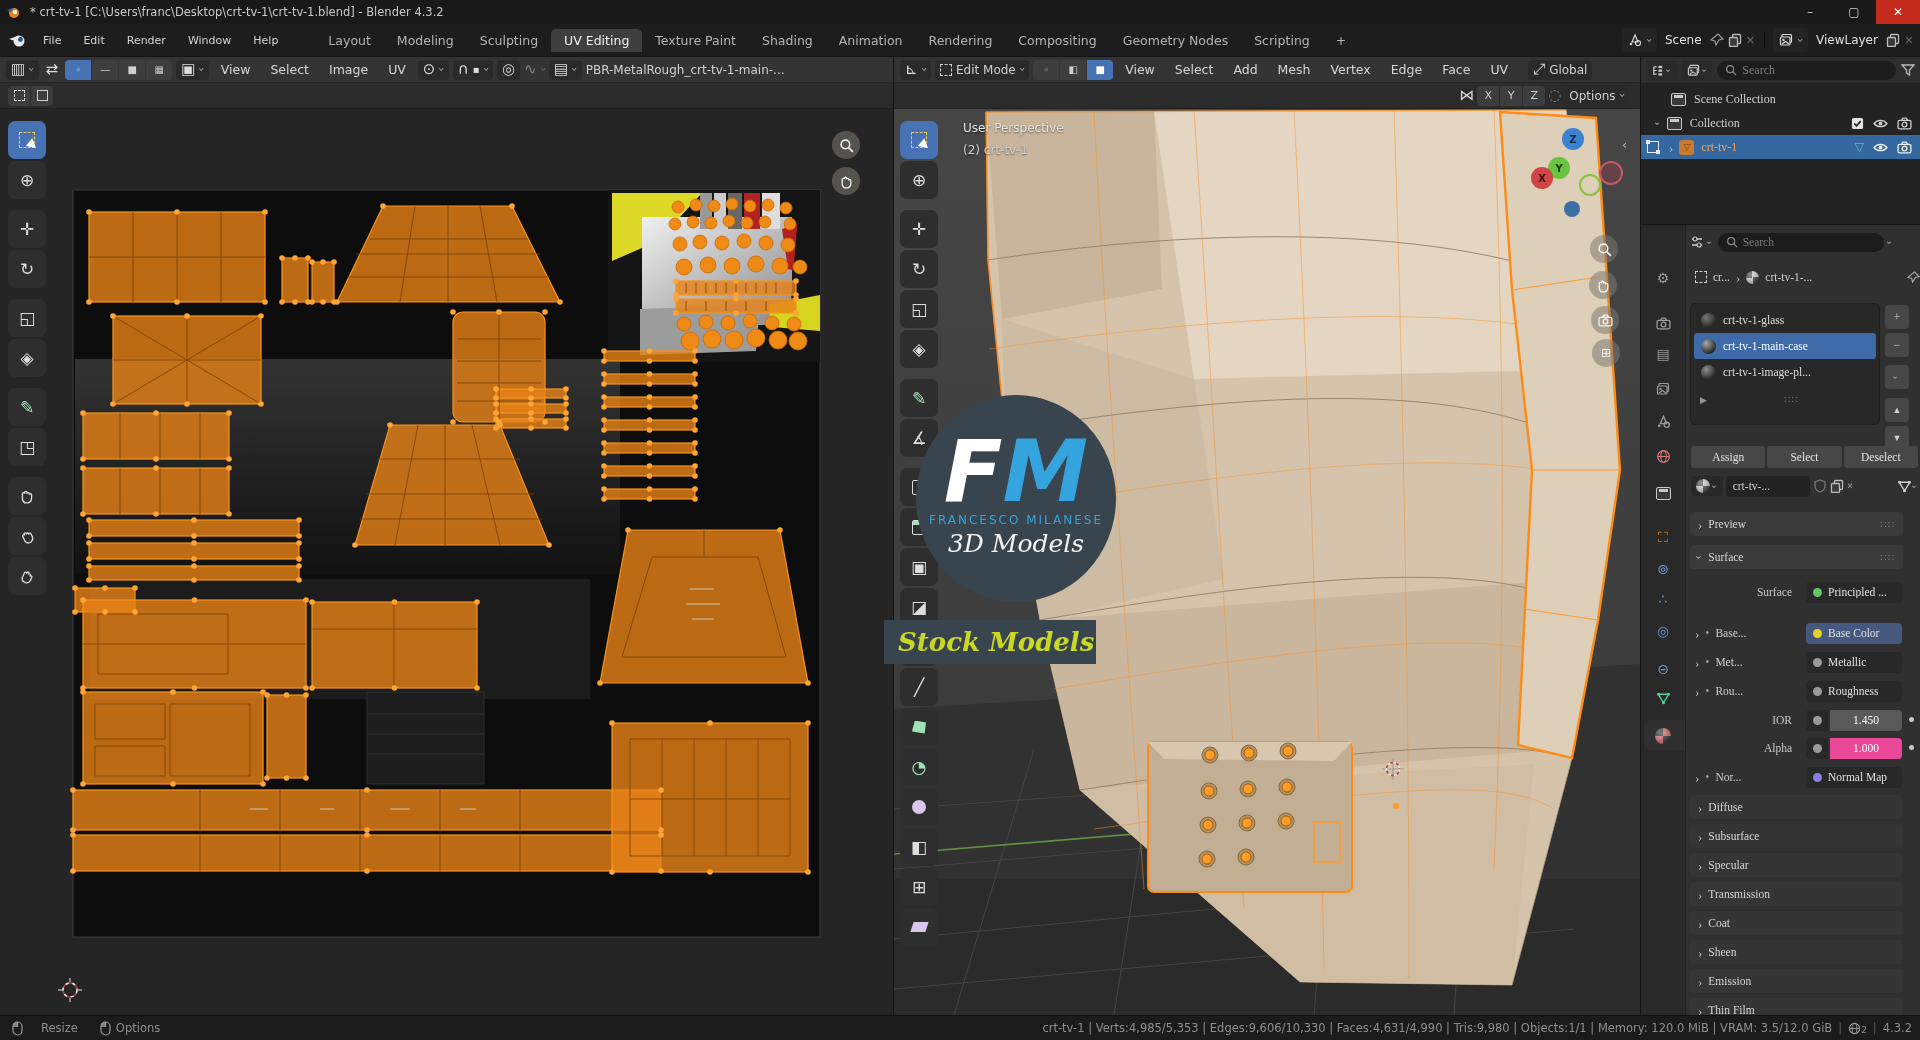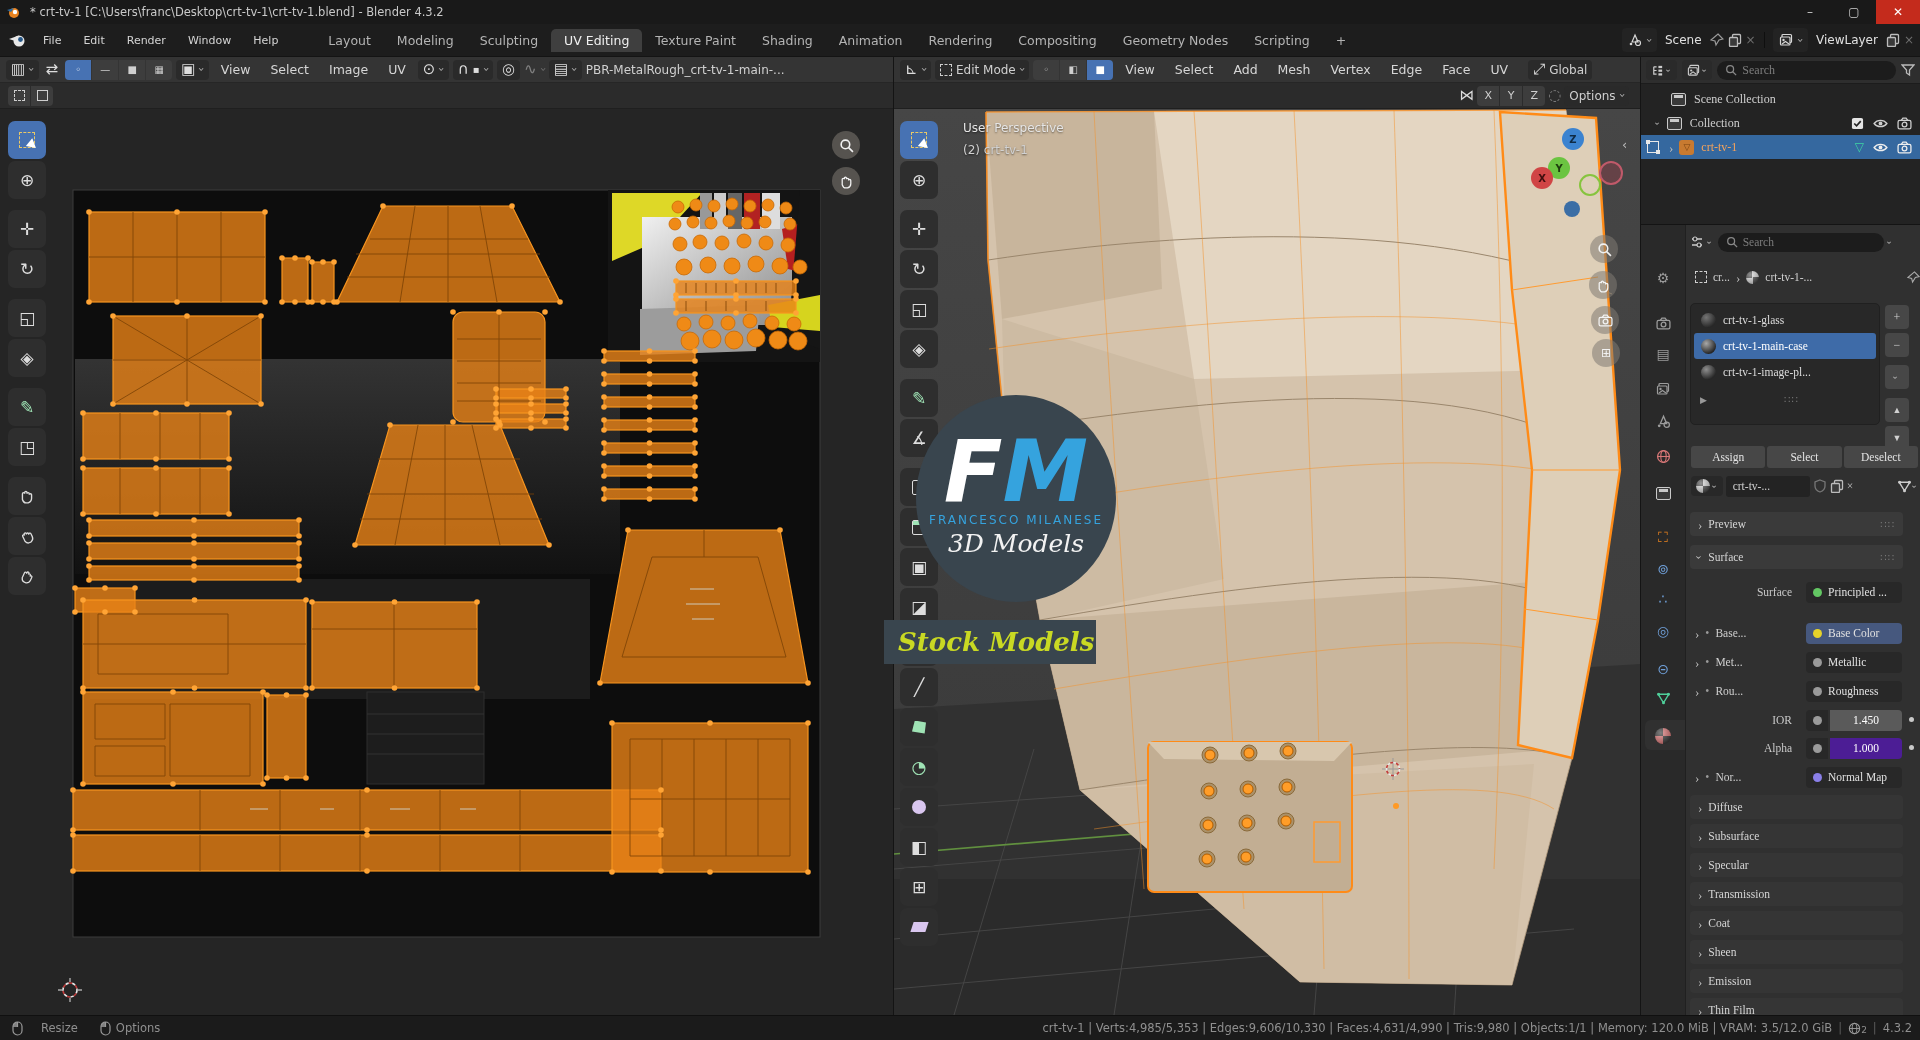--- a/index.html
+++ b/index.html
@@ -94,21 +94,21 @@
      radial-gradient(circle at 35% 30%,rgba(255,255,255,.4),rgba(0,0,0,.3) 75%),
      conic-gradient(#e0e0e0 0 25%,#4a4a4a 0 50%,#e0e0e0 0 75%,#4a4a4a 0);}
   .sphere{border-radius:50%;background:radial-gradient(circle at 35% 30%,#a8a8a8,#262626 72%);}
   .prow{position:absolute;left:44px;width:235px;height:22px;display:flex;align-items:center;font-size:11.5px;color:#cfcfcf;}
   .plabel{position:absolute;right:128px;text-align:right;color:#c9c9c9;}
   .vbtn{position:absolute;left:121px;width:96px;height:21px;background:#282828;border-radius:4px;display:flex;align-items:center;gap:6px;padding:0 7px;box-sizing:border-box;color:#e0e0e0;}
   .vbtn.bluebg{background:#46587e;}
   .sockdot{width:9px;height:9px;border-radius:50%;flex:0 0 auto;}
   .sockbtn{position:absolute;left:121px;width:22px;height:21px;background:#282828;border-radius:4px 0 0 4px;display:flex;align-items:center;justify-content:center;}
   .slider{position:absolute;left:145px;width:72px;height:21px;border-radius:0 4px 4px 0;background:#5a5a5a;color:#fff;display:flex;align-items:center;justify-content:center;}
-  .slider.blue{background:#4c1d95;justify-content:center;}
+  .slider.blue{background:#ec4899;justify-content:center;}
   .deco-dot{position:absolute;left:224px;width:5px;height:5px;border-radius:50%;background:#c9c9c9;top:8px;}
   .panel-hdr{position:absolute;left:49px;width:213px;height:24px;background:#3a3a3a;border-radius:4px;display:flex;align-items:center;gap:6px;padding:0 8px;box-sizing:border-box;color:#d6d6d6;font-size:11.5px;}
   .grip{margin-left:auto;color:#777;font-size:10px;letter-spacing:1px;}
   .pbtn{background:#474747;border-radius:3px;height:22px;display:flex;align-items:center;justify-content:center;color:#e4e4e4;font-size:11.5px;}
   .sq-btn{position:absolute;left:244px;width:24px;height:24px;background:#474747;border-radius:4px;display:flex;align-items:center;justify-content:center;color:#d0d0d0;font-size:12px;}
   .slot-row{height:26px;display:flex;align-items:center;gap:7px;padding:0 7px;font-size:11.5px;color:#dcdcdc;}
   .slot-row.sel{background:#3e6ba8;border-radius:3px;color:#fff;}
   
   #statusbar{position:absolute;left:0;top:1015px;width:1920px;height:25px;background:#1b1b1b;border-top:1px solid #101010;display:flex;align-items:center;color:#8f8f8f;font-size:11.5px;box-sizing:border-box;}
   #status-right{position:absolute;right:8px;display:flex;align-items:center;gap:6px;color:#8f8f8f;}

